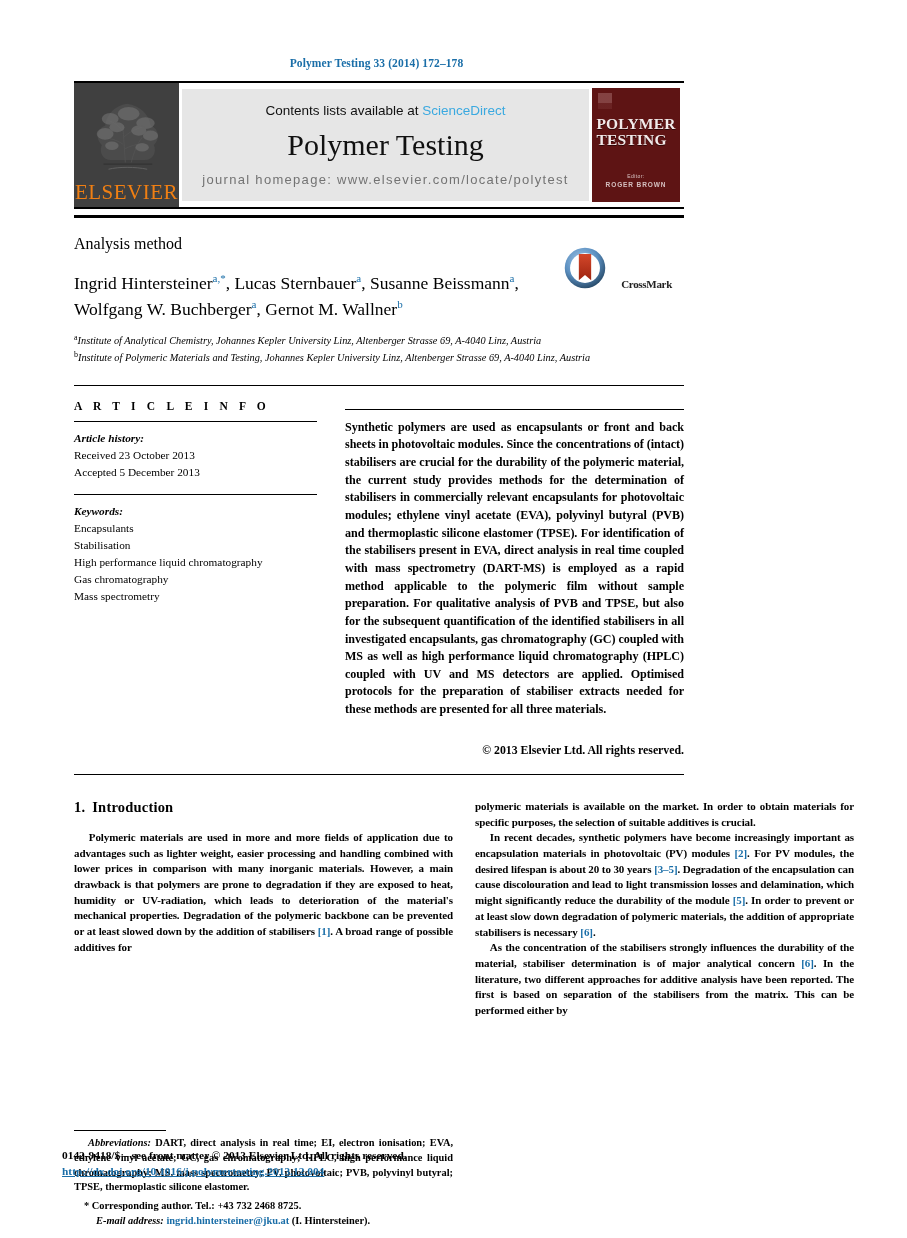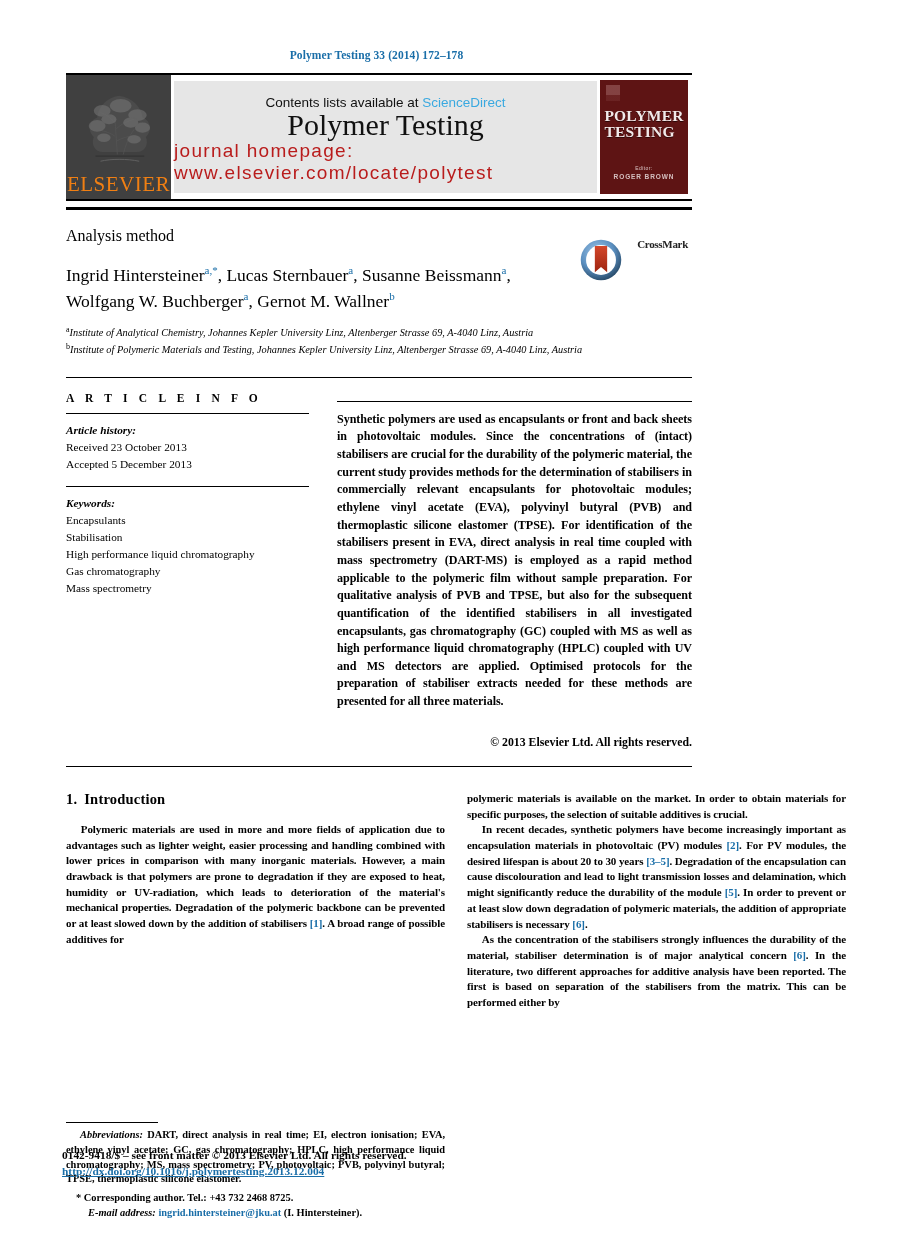--- a/index.html
+++ b/index.html
@@ -7,21 +7,21 @@
     margin: 0; padding: 0;
     background: #ffffff;
   }
   body {
     width: 907px; height: 1238px;
     font-family: "Liberation Serif", "DejaVu Serif", serif;
     color: #000000;
     position: relative;
     overflow: hidden;
   }
-  .page { position: relative; width: 753px; height: 1238px; padding: 4px; }
+  .page { position: relative; width: 753px; height: 1238px; padding: 12px; }
 
   
   .runhead {
     text-align: center;
     font-size: 11.5px;
     color: #1a6ea8;
     padding-top: 45px;
     letter-spacing: .1px;
     font-weight: 600;
   }
@@ -73,22 +73,22 @@
   }
   .contents-line .sd { color: #3aa9e0; }
   .journal-name {
     font-family: "Liberation Serif", serif;
     font-size: 30px;
     color: #111;
     line-height: 1;
   }
   .homepage-line {
     font-family: "Liberation Sans", sans-serif;
-    font-size: 19px;
-    color: #b91c1c;
+    font-size: 13px;
+    color: #737373;
     letter-spacing: 1.3px;
   }
   .cover {
     width: 88px;
     flex: 0 0 88px;
     background: #5e1414;
     margin: 5px 4px 5px 3px;
     position: relative;
     display: flex;
     flex-direction: column;
@@ -137,22 +137,22 @@
   .art-title {
     font-family: "Liberation Serif", serif;
     font-size: 23.5px;
     line-height: 1.25;
     margin-top: 16px;
     max-width: 660px;
     letter-spacing: -0.1px;
   }
   .crossmark {
     position: absolute;
-    right: 4px; top: 28px;
-    display: flex; align-items: flex-start; gap: 14px;
+    right: 12px; top: 28px;
+    display: flex; align-items: flex-end; gap: 14px;
   }
   .cm-badge { width: 44px; height: 44px; }
   .cm-text {
     font-family: "Liberation Serif", serif;
     font-size: 11px;
     font-weight: 700;
     color: #222;
     letter-spacing: -0.3px;
   }
   .authors {

